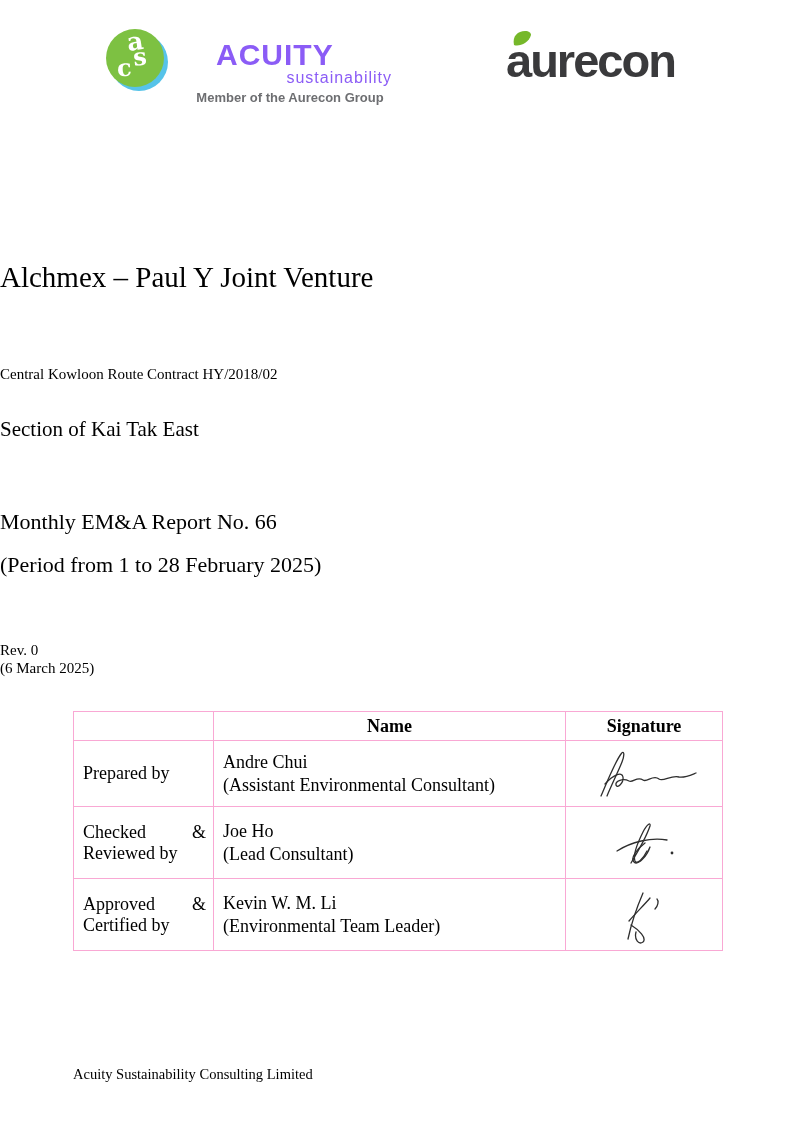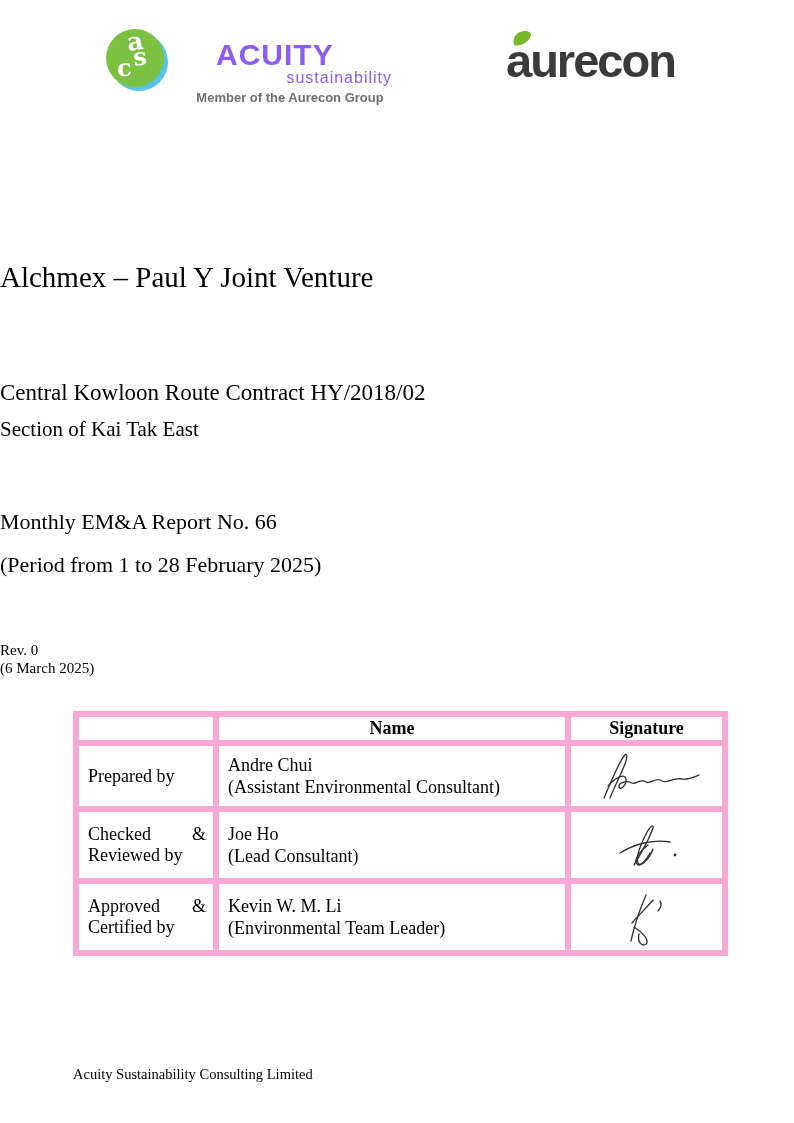--- a/index.html
+++ b/index.html
@@ -51,33 +51,33 @@
   .aurecon-leaf { position: absolute; left: 6px; top: 0px; }
   .aurecon-name {
     position: absolute; left: 0px; top: 7px;
     font-family: "Liberation Sans", sans-serif; font-weight: bold;
     font-size: 47px; letter-spacing: -2px; color: #3a3a3c; line-height: 1;
   }
 
   
   .center-line { position: absolute; left: 0; right: 0; text-align: left; }
   .main-title { top: 261px; font-size: 29px; }
-  .contract-line { top: 380px; font-size: 23px; }
+  .contract-line { top: 366px; font-size: 15px; }
   .section-line { top: 417px; font-size: 21px; }
   .report-line { top: 509px; font-size: 22px; }
   .period-line { top: 552px; font-size: 22px; }
   .rev-block { top: 641px; font-size: 15px; line-height: 1.22; }
 
   
   .sign-table {
     position: absolute; left: 73px; top: 711px; width: 649px;
     border-collapse: collapse; table-layout: fixed;
     font-size: 18px;
   }
-  .sign-table td, .sign-table th { border: 6px solid #f9a8d4; vertical-align: middle; }
+  .sign-table td, .sign-table th { border: 1px solid #f9a8d4; vertical-align: middle; }
   .sign-table th { font-size: 18px; font-weight: bold; text-align: center; }
   .row-header { height: 29px; }
   .row-prepared { height: 66px; }
   .row-checked { height: 72px; }
   .row-approved { height: 72px; }
   .role-cell { padding: 4px 7px 4px 9px; }
   .role-line1 { display: flex; justify-content: space-between; }
   .name-cell { padding: 4px 8px 4px 9px; line-height: 1.25; }
   .sig-cell { text-align: center; }
   .sig-cell svg { display: inline-block; vertical-align: middle; }

